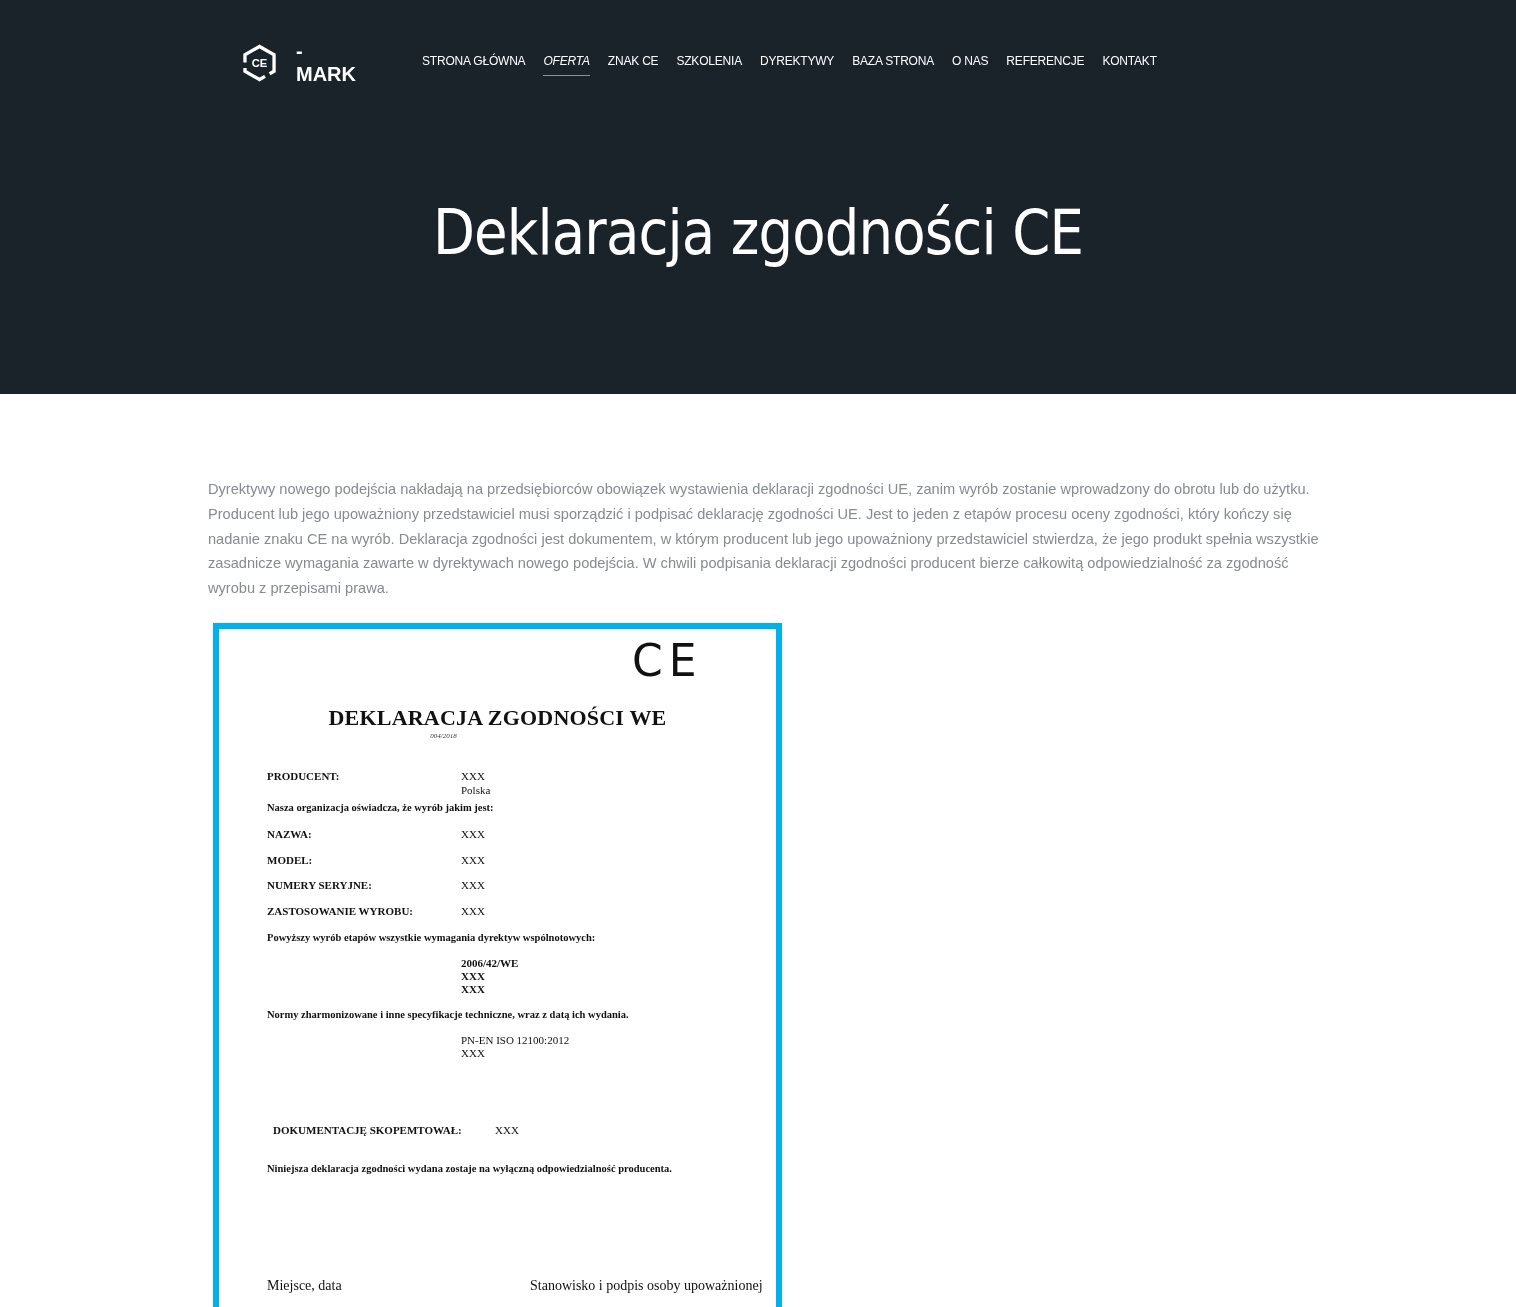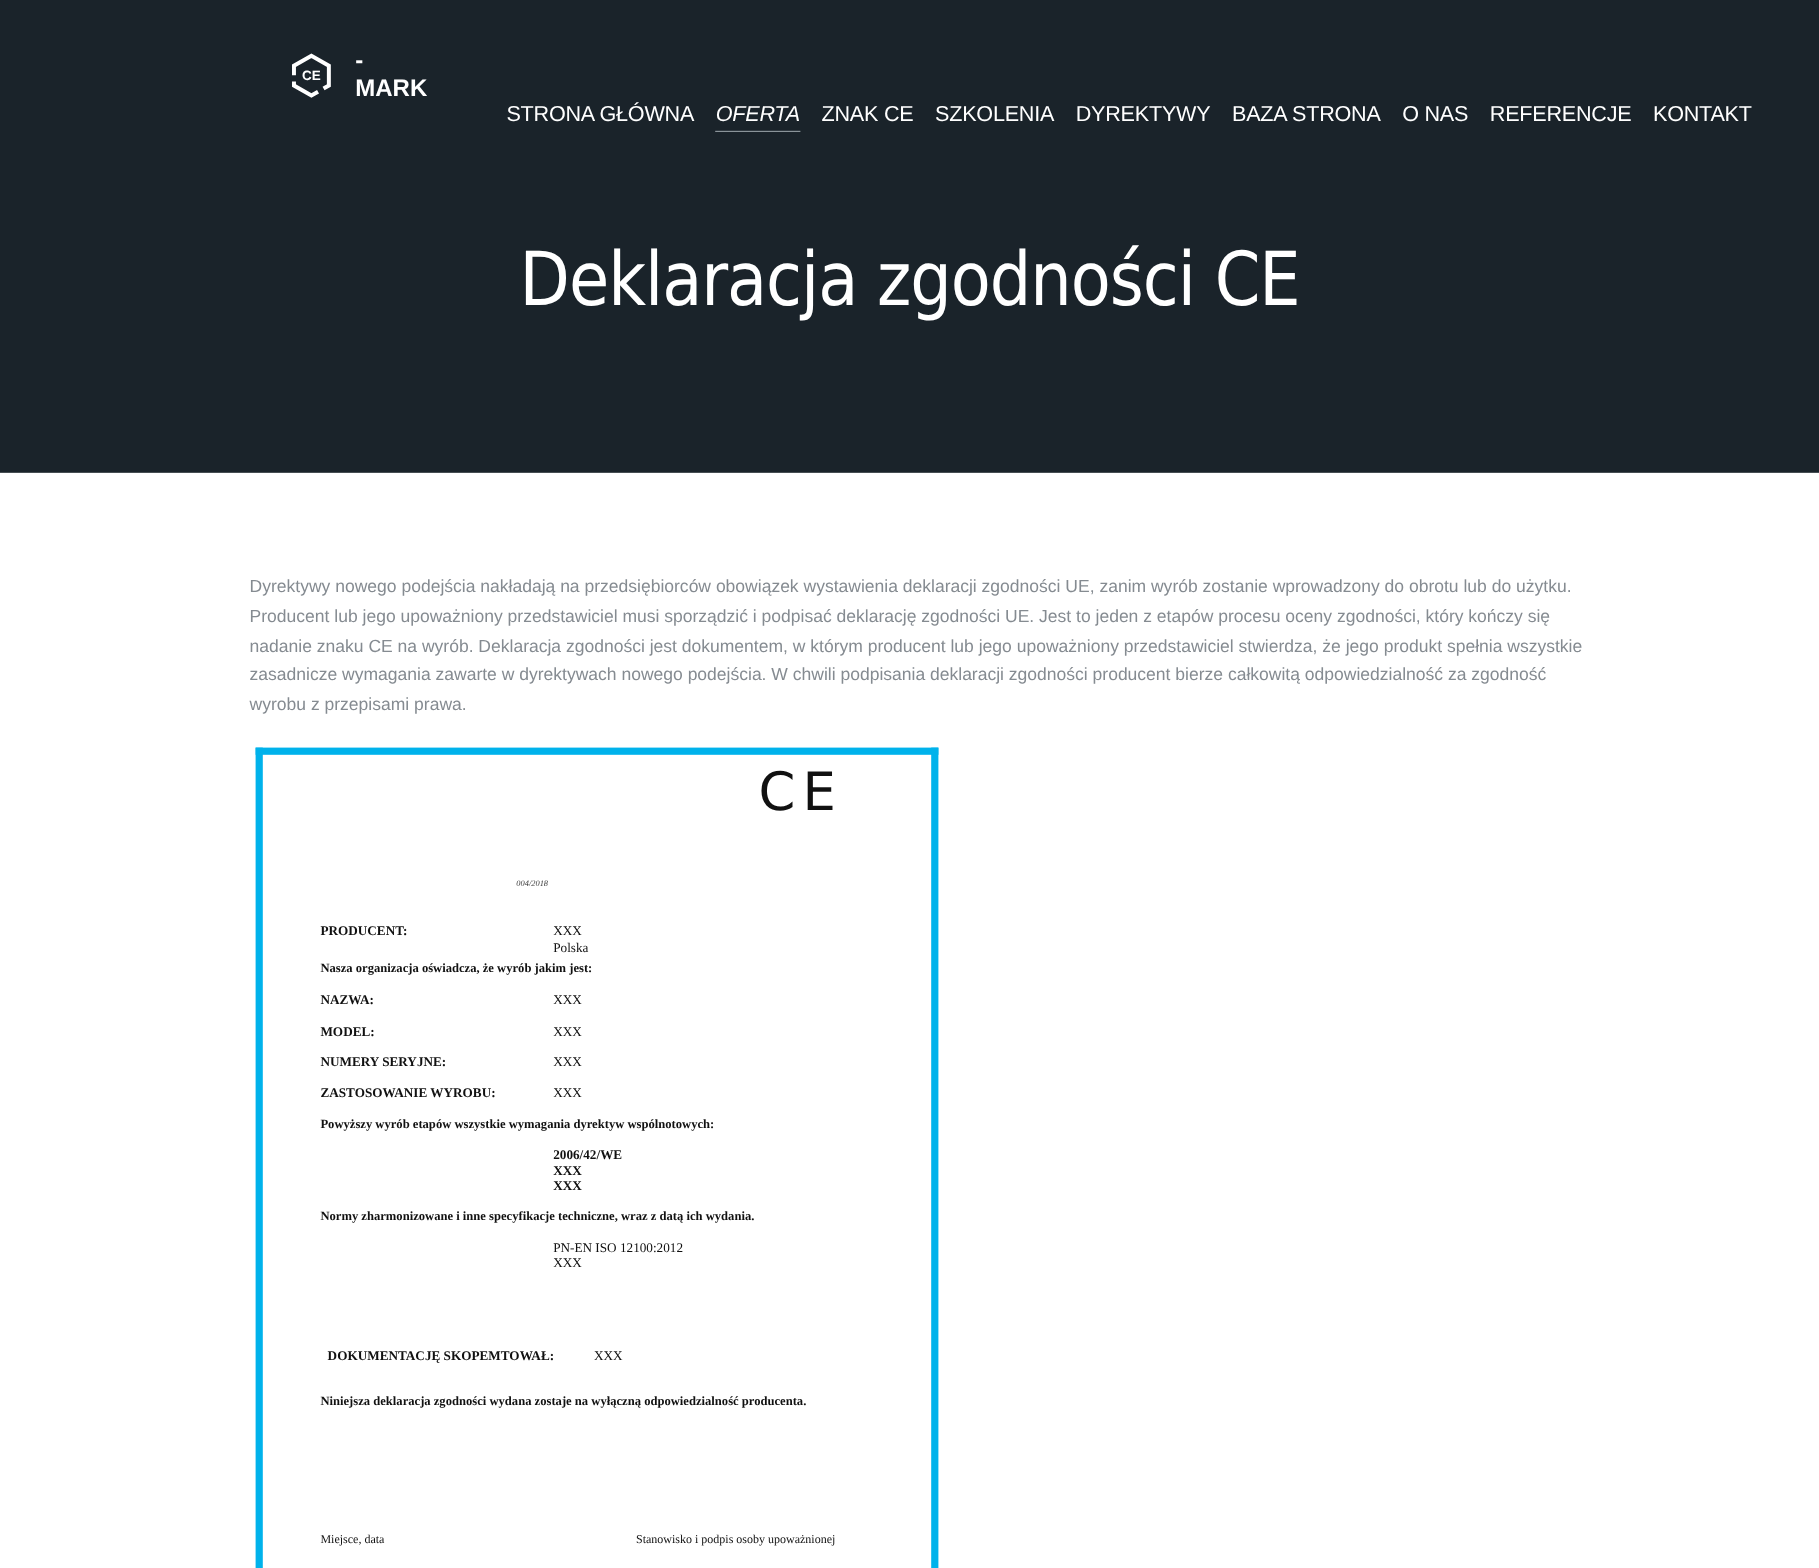--- a/index.html
+++ b/index.html
@@ -17,23 +17,23 @@
     .logo svg { display: block; }
     .logo-text {
       color: #ffffff; font-weight: bold; font-size: 20px; letter-spacing: 0;
       margin-left: 18px; font-family: Liberation Sans, sans-serif;
     }
 
     .nav {
       position: absolute; top: 51px; left: 422px; display: flex; gap: 0;
     }
     .nav-item {
-      color: #ffffff; font-size: 18px; text-decoration: none; line-height: 20px;
+      color: #ffffff; font-size: 12px; text-decoration: none; line-height: 20px;
       padding-bottom: 4px; margin-right: 18px; white-space: nowrap;
-      font-family: "Liberation Sans", sans-serif; letter-spacing: -0.2px; margin-top: 34px;
+      font-family: "Liberation Sans", sans-serif; letter-spacing: -0.2px;
     }
     .nav-item.active { border-bottom: 1px solid #8a9399; font-style: italic; }
 
     .hero-title {
       position: absolute; left: 0; width: 1516px; top: 196px; text-align: center;
       color: #ffffff; font-size: 62px; font-weight: 300; letter-spacing: -1px;
       font-family: "DejaVu Sans", sans-serif; font-weight: normal;
       transform: scaleX(0.88); transform-origin: center;
     }
 
@@ -64,21 +64,21 @@
       position: absolute; left: 48px; font-size: 11px; font-weight: bold;
     }
     .doc-value {
       position: absolute; left: 242px; font-size: 11px;
     }
     .doc-value.bold { font-weight: bold; }
     .doc-text {
       position: absolute; left: 48px; font-size: 10.5px; font-weight: bold;
     }
     .doc-footer {
-      position: absolute; font-size: 10px;
+      position: absolute; font-size: 14px;
     }
   </style>
 </head>
 <body>
 
 <header class="hero">
   <a class="logo">
     <svg width="56" height="56" viewBox="0 0 56 56">
       <polygon points="28,3 50,15.5 50,40.5 28,53 6,40.5 6,15.5" fill="none" stroke="#ffffff" stroke-width="5" stroke-dasharray="58 8 40 8 200"></polygon>
       <text x="28" y="34" text-anchor="middle" fill="#ffffff" font-family="Liberation Sans, sans-serif" font-weight="bold" font-size="17">CE</text>
@@ -98,20 +98,21 @@
     <a class="nav-item">KONTAKT</a>
   </nav>
 
   <h1 class="hero-title">Deklaracja zgodności CE</h1>
 </header>
 
 <p class="intro">Dyrektywy nowego podejścia nakładają na przedsiębiorców obowiązek wystawienia deklaracji zgodności UE, zanim wyrób zostanie wprowadzony do obrotu lub do użytku. Producent lub jego upoważniony przedstawiciel musi sporządzić i podpisać deklarację zgodności UE. Jest to jeden z etapów procesu oceny zgodności, który kończy się nadanie znaku CE na wyrób. Deklaracja zgodności jest dokumentem, w którym producent lub jego upoważniony przedstawiciel stwierdza, że jego produkt spełnia wszystkie zasadnicze wymagania zawarte w dyrektywach nowego podejścia. W chwili podpisania deklaracji zgodności producent bierze całkowitą odpowiedzialność za zgodność wyrobu z przepisami prawa.</p>
 
 <div class="doc-frame">
   <div class="ce-mark">CE</div>
+  <div class="doc-title">DEKLARACJA ZGODNOŚCI WE</div>
   <div class="doc-number">004/2018</div>
 
   <div class="doc-label" style="top:141px;">PRODUCENT:</div>
   <div class="doc-value" style="top:141px;">XXX</div>
   <div class="doc-value" style="top:155px;">Polska</div>
 
   <div class="doc-text" style="top:173px;">Nasza organizacja oświadcza, że wyrób jakim jest:</div>
 
   <div class="doc-label" style="top:199px;">NAZWA:</div>
   <div class="doc-value" style="top:199px;">XXX</div>

